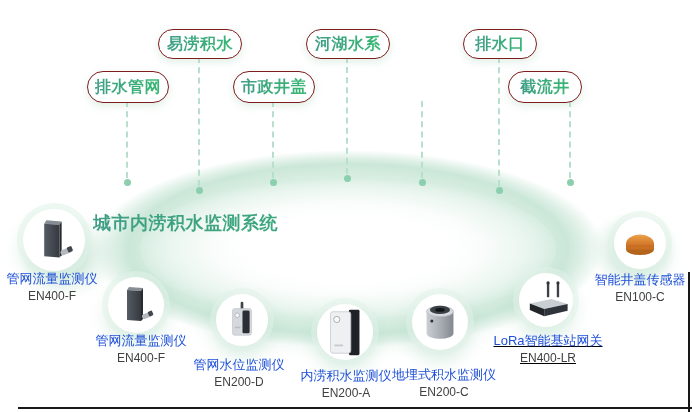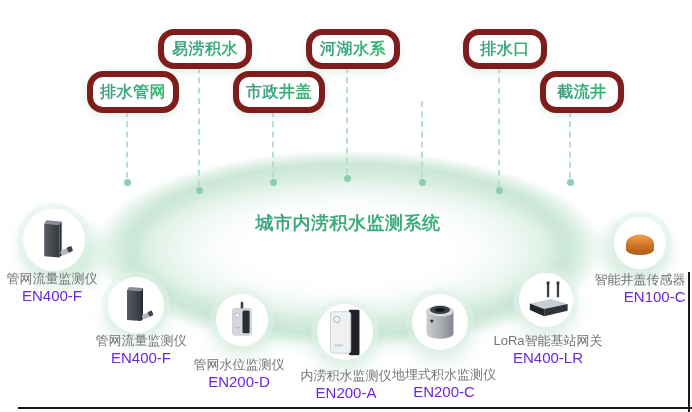--- a/index.html
+++ b/index.html
@@ -13,42 +13,42 @@
     background:radial-gradient(closest-side,rgba(200,230,213,.85),rgba(200,230,213,0) 72%);}
   .glow-right{left:570px;top:198px;width:124px;height:104px;
     background:radial-gradient(closest-side,rgba(200,230,213,.8),rgba(200,230,213,0) 72%);}
   .glow-bottom{left:120px;top:272px;width:460px;height:100px;
     background:radial-gradient(closest-side,rgba(203,231,216,.55),rgba(203,231,216,0) 75%);}
   
   .ellipse-outer{position:absolute;left:92px;top:150px;width:512px;height:198px;border-radius:50%;z-index:2;
     background:radial-gradient(closest-side,#ffffff 30%,#f6fbf8 48%,#e7f4ed 62%,#d5ecdf 76%,#cbe7d8 86%,rgba(203,231,216,.55) 93%,rgba(203,231,216,0) 100%);}
   .ellipse-inner{position:absolute;left:140px;top:177px;width:416px;height:144px;border-radius:50%;z-index:3;
     background:radial-gradient(closest-side,#ffffff 45%,#fbfdfc 62%,#eff8f3 80%,#e2f2e9 93%,rgba(214,237,225,.9) 100%);}
-  .system-title{position:absolute;left:93px;width:510px;top:211px;text-align:center;z-index:4;
+  .system-title{position:absolute;left:93px;width:510px;top:211px;text-align:left;z-index:4;
     font-size:18px;font-weight:700;letter-spacing:.5px;}
   
   .grad-text{color:#34ab76;}
   @supports ((-webkit-background-clip:text) or (background-clip:text)){
     .grad-text{background:linear-gradient(90deg,#3f9e85 0%,#38b773 100%);
       -webkit-background-clip:text;background-clip:text;color:transparent;}
   }
   
-  .pill{position:absolute;z-index:6;background:#ffffff;border:6px solid #7f1d1d;border-radius:16px;
+  .pill{position:absolute;z-index:6;background:#ffffff;border:1px solid #7f1d1d;border-radius:16px;
     box-shadow:0 3px 8px rgba(173,214,193,.38);display:flex;align-items:center;justify-content:center;}
   .pill span{font-size:16px;font-weight:700;letter-spacing:.5px;}
   
   .connector{position:absolute;width:0;border-left:2px dashed #b7e0cc;z-index:5;}
   .connector::after{content:"";position:absolute;left:-4.5px;bottom:-8px;width:7px;height:7px;border-radius:50%;background:#8ccfae;}
   
   .device-circle{position:absolute;border-radius:50%;background:#ffffff;z-index:6;
     box-shadow:0 0 0 6px rgba(226,242,233,.55),0 10px 20px rgba(150,205,175,.4);
     display:flex;align-items:center;justify-content:center;}
   .device-label{position:absolute;z-index:6;transform:translateX(-50%);text-align:center;white-space:nowrap;}
-  .device-label .dname{font-size:13px;color:#737373;line-height:16px;}
-  .device-label .dmodel{font-size:15px;color:#6d28d9;line-height:16px;margin-top:1px;}
+  .device-label .dname{font-size:13px;color:#1d4ed8;line-height:16px;}
+  .device-label .dmodel{font-size:12px;color:#404040;line-height:16px;margin-top:1px;}
   
   .border-bottom-line{position:absolute;left:18px;top:407px;width:674px;height:2px;background:#17181a;z-index:8;}
   .border-right-line{position:absolute;left:688px;top:272px;width:2px;height:140px;background:#17181a;z-index:8;}
 </style>
 </head>
 <body>
 
 <div class="stage">
 
   <div class="glow glow-left"></div>
@@ -75,21 +75,21 @@
     </div>
   <div class="pill" style="left:463px;top:29px;width:72px;height:28px;">
     <span class="grad-text">排水口</span>
     </div>
   <div class="pill" style="left:87px;top:71px;width:80px;height:30px;">
     <span class="grad-text">排水管网</span>
     </div>
   <div class="pill" style="left:233px;top:71px;width:80px;height:30px;">
     <span class="grad-text">市政井盖</span>
     </div>
-  <div class="pill" style="left:540px;top:71px;width:72px;height:30px;align-items:center;">
+  <div class="pill" style="left:508px;top:71px;width:72px;height:30px;align-items:center;">
     <span class="grad-text">截流井</span>
     </div>
 
   <div class="device-circle" style="left:23px;top:209px;width:62px;height:62px;">
     <svg width="46" height="48" viewBox="0 0 40 44">
       <defs>
           <linearGradient id="gBox1" x1="0" y1="0" x2="1" y2="0">
         <stop offset="0" stop-color="#565c64"></stop>
             <stop offset="1" stop-color="#34393f"></stop>
           </linearGradient>
@@ -172,39 +172,39 @@
     <svg width="54" height="44" viewBox="0 0 60 48">
       <rect x="31" y="5" width="2.6" height="16" rx="1.3" fill="#3c4248"></rect>
         <circle cx="32.3" cy="5" r="1.8" fill="#2e3338"></circle>
       <rect x="42" y="5" width="2.6" height="16" rx="1.3" fill="#3c4248"></rect>
         <circle cx="43.3" cy="5" r="1.8" fill="#2e3338"></circle>
       <polygon points="12,28 36,23 54,28.5 28,34" fill="#c9ced3"></polygon>
       <polygon points="12,28 28,34 28,42 12,35" fill="#22262b"></polygon>
       <polygon points="28,34 54,28.5 54,36 28,42" fill="#2f343a"></polygon>
     </svg>
   </div>
-  <div class="device-label" style="left:548px;top:333px;">
+  <div class="device-label" style="left:548px;top:333px;text-decoration:underline;">
     <div class="dname">LoRa智能基站网关</div>
     <div class="dmodel">EN400-LR</div>
   </div>
 
   <div class="device-circle" style="left:614px;top:217px;width:52px;height:52px;">
     <svg width="40" height="34" viewBox="0 0 40 34">
       <defs>
           <linearGradient id="gDome" x1="0" y1="0" x2="0" y2="1">
         <stop offset="0" stop-color="#eda04b"></stop>
             <stop offset="1" stop-color="#d07729"></stop>
           </linearGradient>
         </defs>
       <ellipse cx="20" cy="23.5" rx="14" ry="5.5" fill="#b5641e"></ellipse>
       <rect x="6" y="17.5" width="28" height="6" fill="#c96f24"></rect>
       <path d="M6 18 A 14 9.5 0 0 1 34 18 L34 19 L6 19 Z" fill="url(#gDome)"></path>
     </svg>
   </div>
-  <div class="device-label" style="left:640px;top:272px;text-align:right;">
+  <div class="device-label" style="left:640px;top:272px;">
     <div class="dname">智能井盖传感器</div>
     <div class="dmodel">EN100-C</div>
   </div>
 
   <div class="border-bottom-line"></div>
   <div class="border-right-line"></div>
 
 </div>
 
 </body></html>

